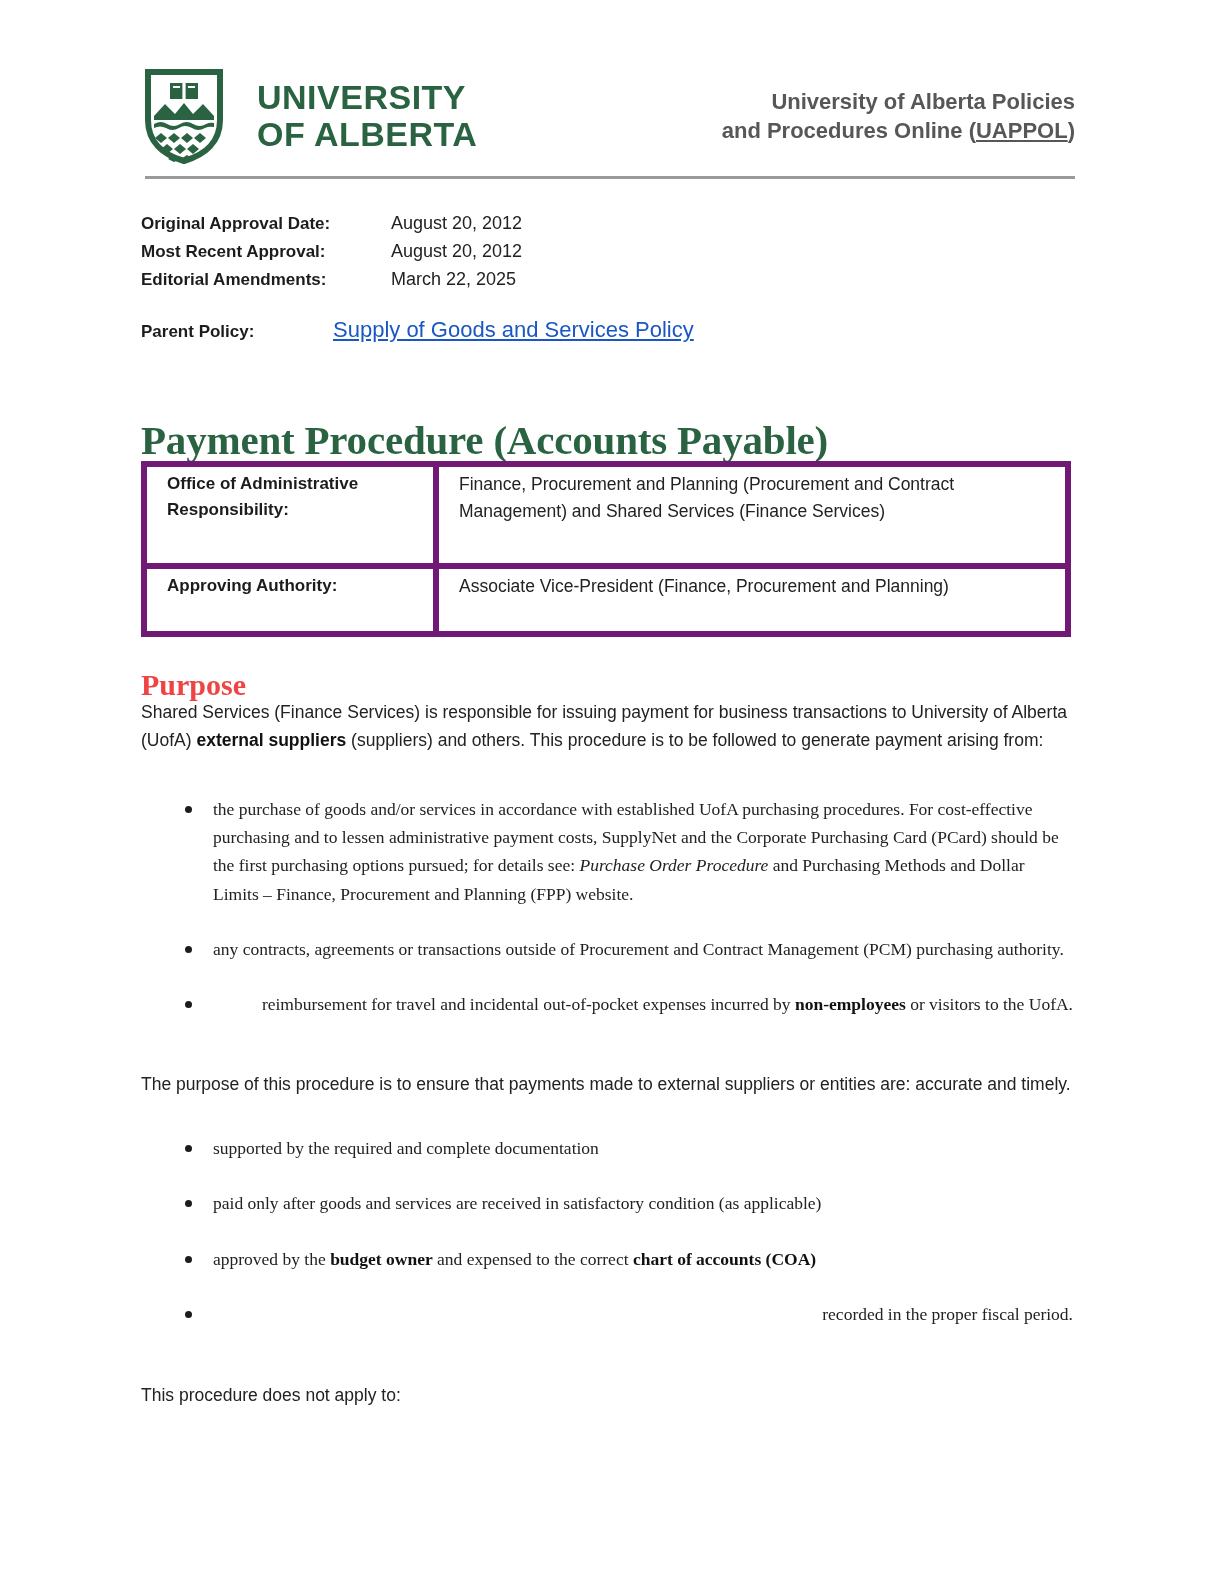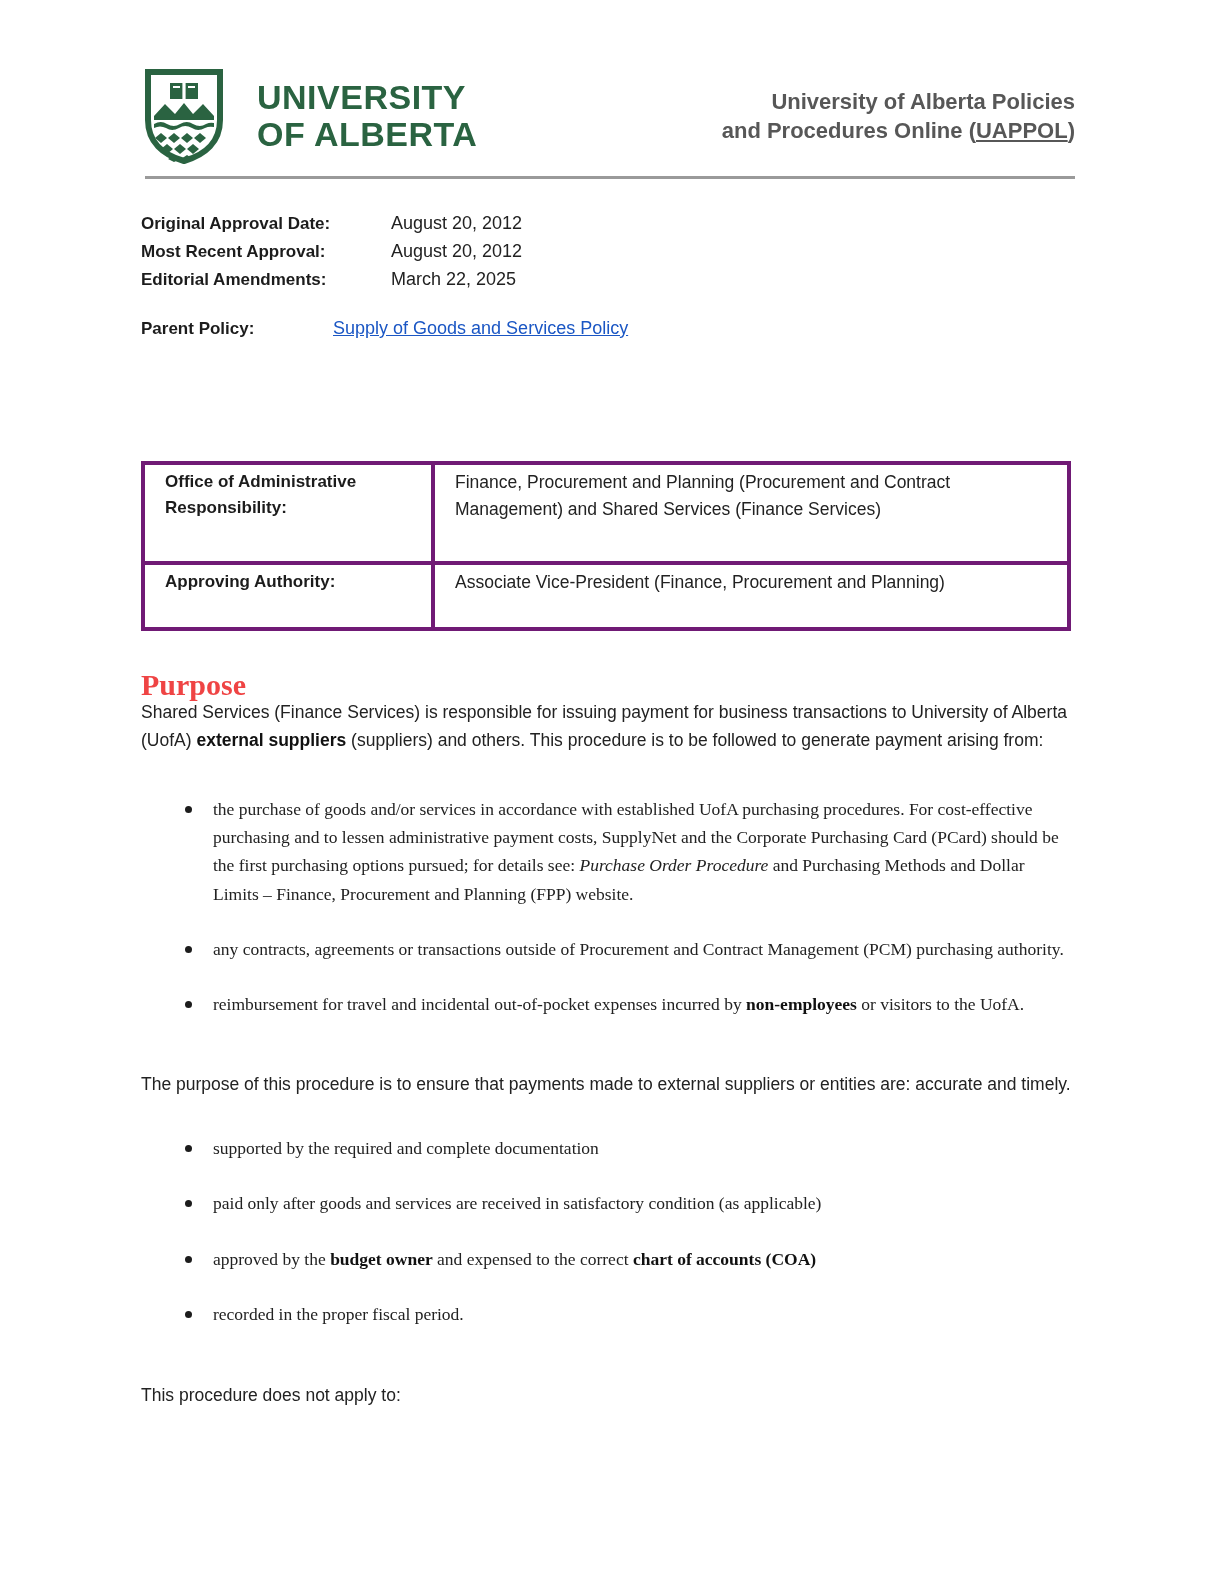--- a/index.html
+++ b/index.html
@@ -100,21 +100,21 @@
     font-size: 18px;
     color: #222222;
   }
   .meta-row.parent {
     margin-top: 31px;
   }
   .meta-row.parent .meta-label { width: 180px; flex: 0 0 180px; }
   .link {
     color: #1a56c4;
     text-decoration: underline;
-    font-size: 18px;
+    font-size: 22px;
   }
 
   
   .doc-title {
     position: absolute;
     left: 141px;
     top: 393px;
     font-family: "Liberation Serif", serif;
     font-weight: bold;
     font-size: 41px;
@@ -126,21 +126,21 @@
   
   .info-table {
     position: absolute;
     left: 141px;
     top: 461px;
     width: 930px;
     border-collapse: collapse;
     table-layout: fixed;
   }
   .info-table td {
-    border: 4px solid #701a75;
+    border: 6px solid #701a75;
     vertical-align: top;
     padding: 4px 18px 20px 20px;
     font-size: 17px;
     line-height: 1.52;
     color: #222222;
   }
   .info-table td.k {
     width: 248px;
     font-weight: bold;
     font-size: 17px;
@@ -185,21 +185,21 @@
     padding: 0;
   }
   ul.bl li {
     position: relative;
     padding-left: 72px;
     margin-bottom: 20px;
     font-size: 17.5px;
     line-height: 1.62;
     color: #222222;
   }
-  ul.bl li:last-child { margin-bottom: 0; }
+  ul.bl li:last-child { margin-bottom: 0; text-align: right; }
   ul.bl li::before {
     content: "";
     position: absolute;
     left: 44px;
     top: 11px;
     width: 7px;
     height: 7px;
     border-radius: 50%;
     background: #1c1c1c;
   }
@@ -283,20 +283,21 @@
     <div class="meta-row">
       <div class="meta-label">Editorial Amendments:</div>
       <div class="meta-value">March 22, 2025</div>
     </div>
     <div class="meta-row parent">
       <div class="meta-label">Parent Policy:</div>
       <a class="link" href="#">Supply of Goods and Services Policy</a>
     </div>
   </div>
 
+  <h1 class="doc-title">Payment Procedure (Accounts Payable)</h1>
 
   <table class="info-table">
     <tbody>
       <tr class="r1">
         <td class="k">Office of Administrative Responsibility:</td>
         <td class="v">Finance, Procurement and Planning (Procurement and Contract Management) and Shared Services (Finance Services)</td>
       </tr>
       <tr class="r2">
         <td class="k">Approving Authority:</td>
         <td class="v">Associate Vice-President (Finance, Procurement and Planning)</td>

